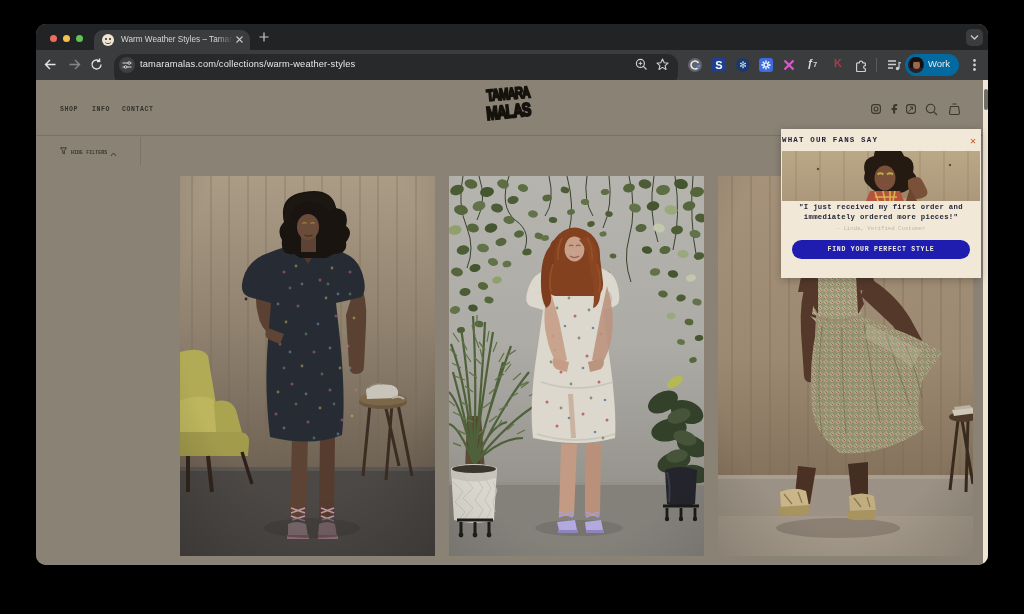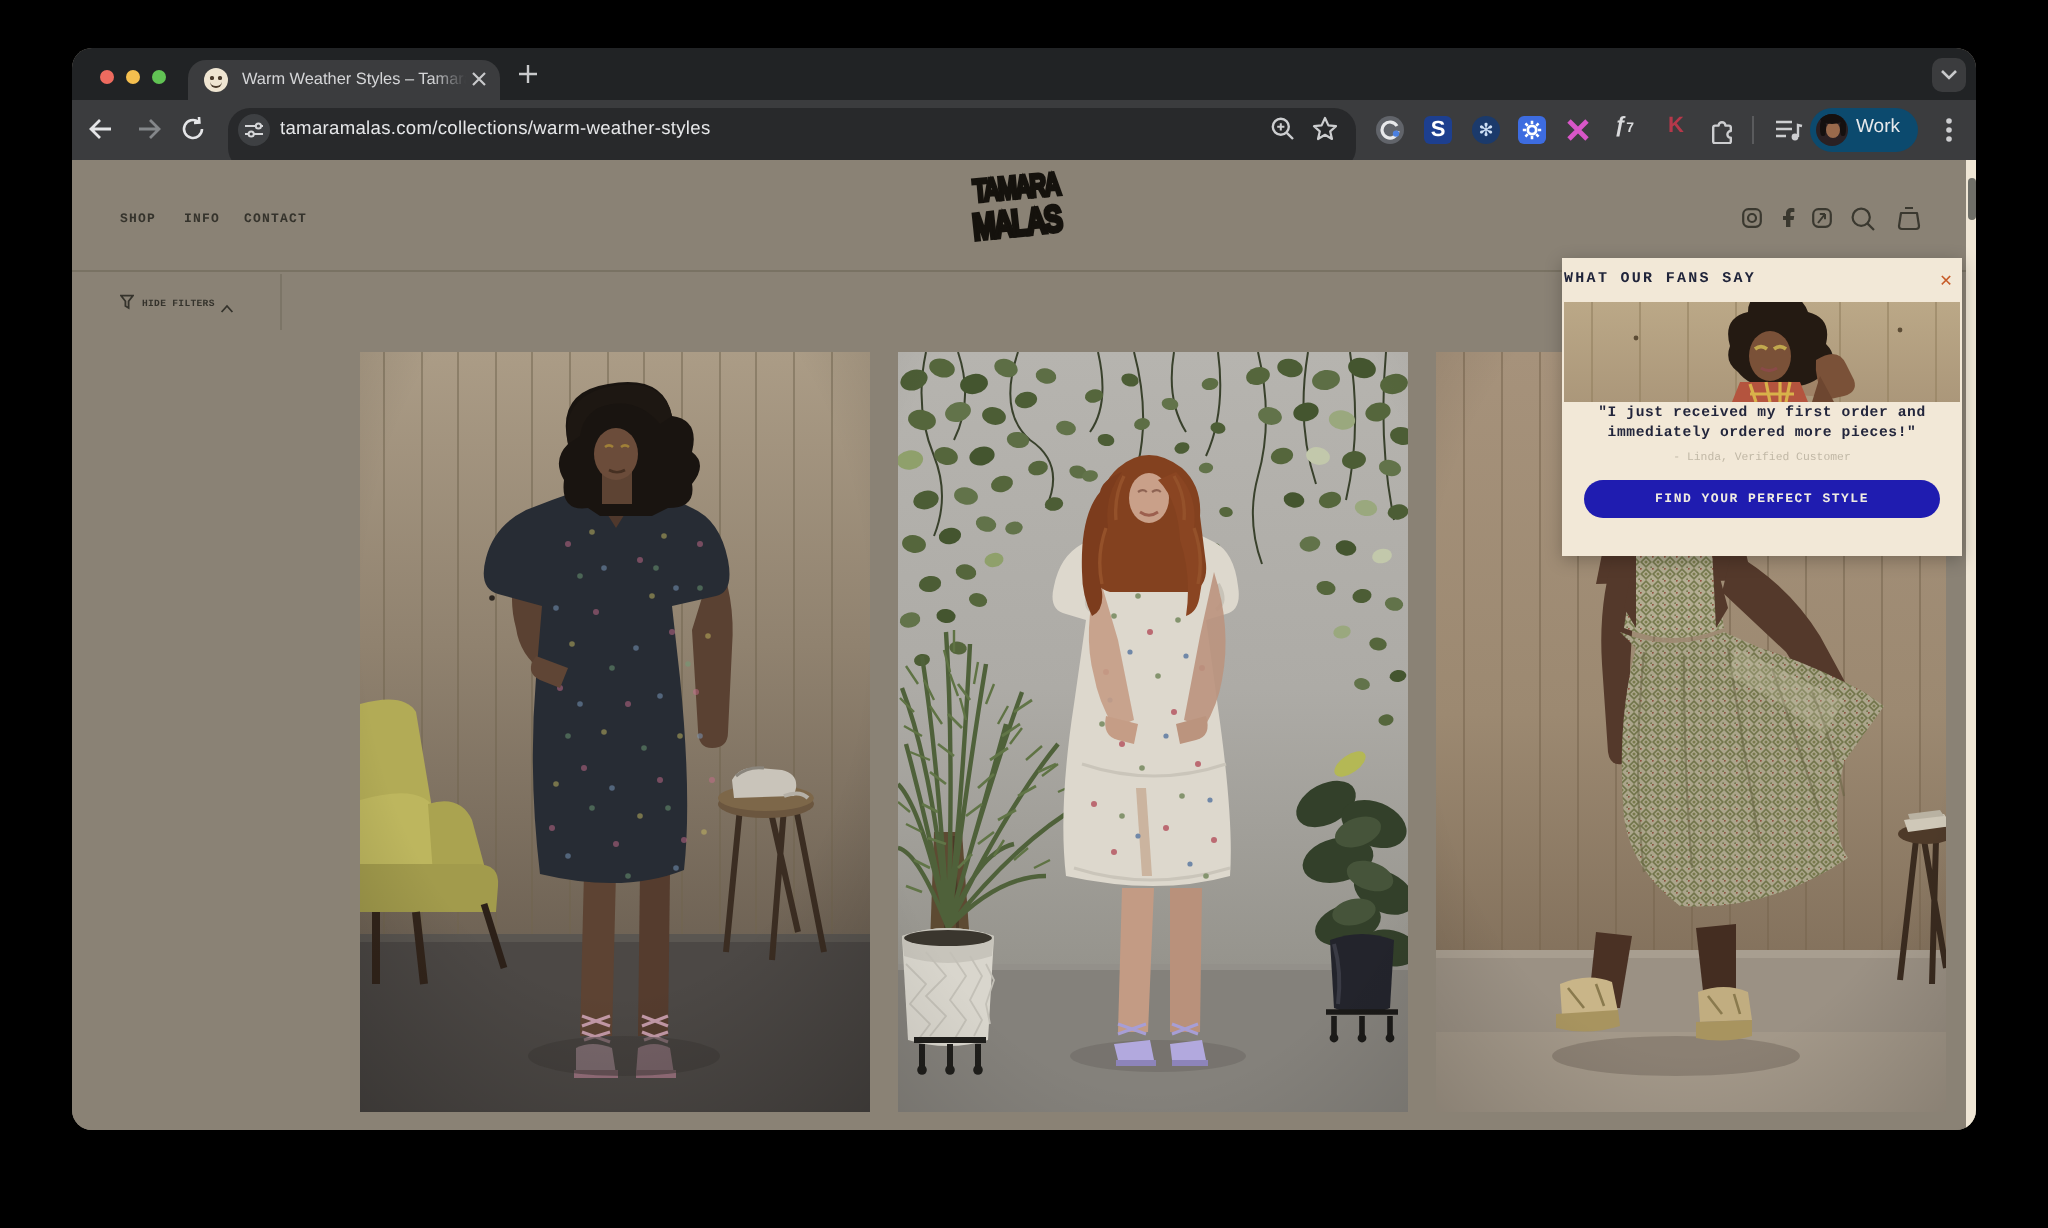--- a/index.html
+++ b/index.html
@@ -108,21 +108,21 @@
     <div style="position:absolute;left:795px;top:7px;width:14px;height:15px;color:#b5384a;font-size:11px;font-weight:bold;text-align:center;">K</div>
     <svg style="position:absolute;left:818px;top:8px;" width="14" height="14" viewBox="0 0 14 14">
         <path d="M3.5 4.8 h1.8 a1.7 1.7 0 1 1 3.4 0 h1.8 a0.9 0.9 0 0 1 0.9 0.9 v1.8 a1.7 1.7 0 1 0 0 3.4 v1.8 a0.9 0.9 0 0 1 -0.9 0.9 h-7 a0.9 0.9 0 0 1 -0.9 -0.9 v-7 a0.9 0.9 0 0 1 0.9 -0.9 z" stroke="#cdced0" stroke-width="1.2" fill="none" stroke-linejoin="round"></path>
       </svg>
     <div style="position:absolute;left:840px;top:8px;width:1px;height:14px;background:#5a5b5d;"></div>
     <svg style="position:absolute;left:851px;top:8px;" width="15" height="14" viewBox="0 0 15 14">
         <path d="M1 3 H9 M1 6.5 H9 M1 10 H6" stroke="#cdced0" stroke-width="1.3"></path>
         <circle cx="10.5" cy="10.5" r="1.7" fill="#cdced0"></circle>
         <path d="M12 10.5 V4.5 L14 5" stroke="#cdced0" stroke-width="1.2" fill="none"></path>
       </svg>
-    <div style="position:absolute;left:869px;top:4px;width:54px;height:22px;border-radius:11px;background:#0c4a6e;">
+    <div style="position:absolute;left:869px;top:4px;width:54px;height:22px;border-radius:11px;background:#0369a1;">
       <div style="position:absolute;left:3px;top:3px;width:16px;height:16px;border-radius:50%;background:#2a2023;overflow:hidden;">
         <div style="position:absolute;left:4.5px;top:4px;width:7px;height:8px;border-radius:50%;background:#9a6a4c;"></div>
         <div style="position:absolute;left:2px;top:-1px;width:12px;height:6px;border-radius:50%;background:#15100f;"></div>
         <div style="position:absolute;left:1.5px;top:3px;width:3px;height:8px;border-radius:40%;background:#15100f;"></div>
         <div style="position:absolute;left:11.5px;top:3px;width:3px;height:8px;border-radius:40%;background:#15100f;"></div>
       </div>
       <div style="position:absolute;left:23px;top:4px;font-size:9.5px;color:#e8eaec;">Work</div>
     </div>
     <svg style="position:absolute;left:932px;top:8px;" width="13" height="14" viewBox="0 0 13 14">
         <circle cx="6.5" cy="2.5" r="1.4" fill="#cdced0"></circle>

